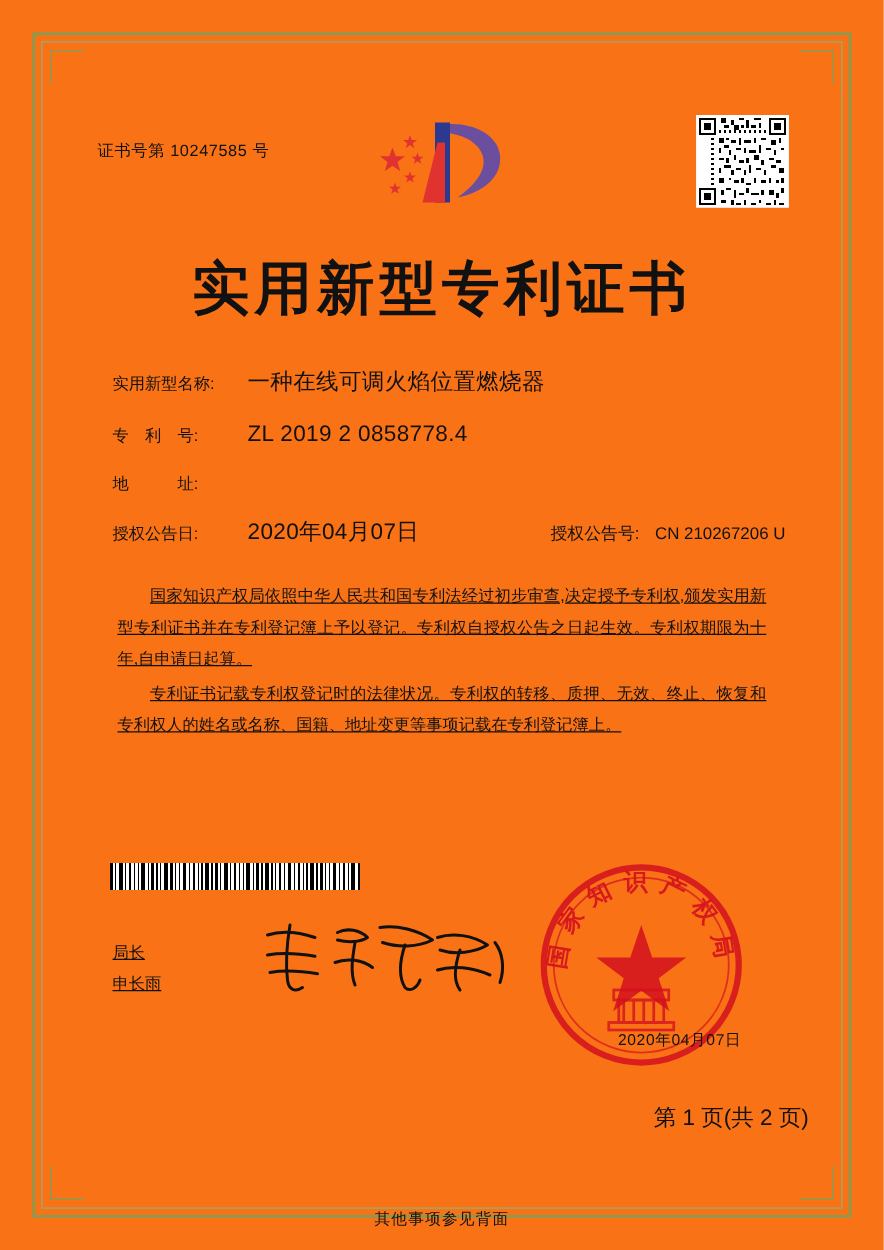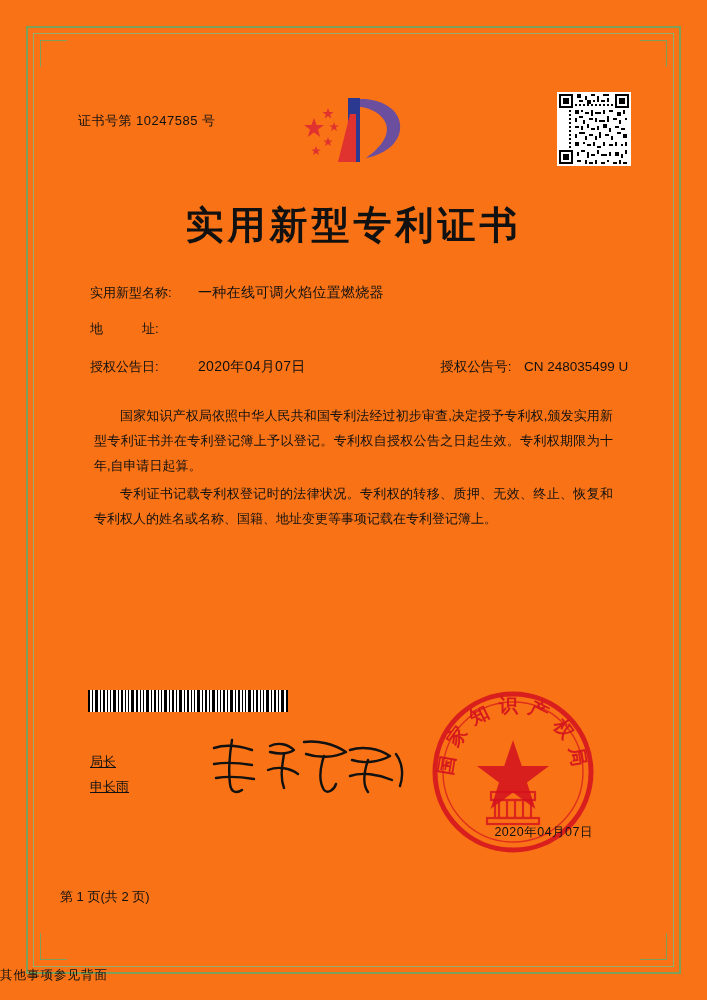--- a/index.html
+++ b/index.html
@@ -90,21 +90,21 @@
     width: 74px;
     height: 74px;
     background: #fff;
   }
   .qr svg { display: block; }
 
   .title {
     text-align: center;
     font-family: "Liberation Serif", serif;
     font-weight: bold;
-    font-size: 38px;
+    font-size: 46px;
     letter-spacing: 4px;
     color: #111;
     margin-top: 30px;
     margin-bottom: 34px;
   }
 
   .fields {
     padding: 0 28px 0 30px;
     font-size: 13.5px;
     line-height: 1.1;
@@ -117,21 +117,21 @@
     white-space: nowrap;
   }
   .field-label {
     flex: 0 0 auto;
     width: 108px;
     letter-spacing: 0px;
     font-size: 13px;
   }
   .field-value {
     flex: 1 1 auto;
-    font-size: 14px;
+    font-size: 18px;
     letter-spacing: 0.3px;
     overflow: hidden;
     text-overflow: ellipsis;
   }
   .field-row.two-col .field-value {
     flex: 0 0 auto;
     width: 230px;
   }
   .field-row.two-col .field-label2 {
     flex: 0 0 auto;
@@ -145,20 +145,21 @@
   .paragraphs {
     padding: 6px 34px 0 34px;
     font-size: 13px;
     line-height: 1.95;
     color: #111;
     text-align: justify;
   }
   .paragraphs p {
     margin: 0 0 2px 0;
     text-indent: 2em;
+    text-decoration: underline;
   }
 
   
   .bottom {
     position: absolute;
     left: 0;
     right: 0;
     bottom: 0;
     height: 280px;
   }
@@ -199,30 +200,30 @@
     font-size: 12.5px;
     color: #111;
     background: rgba(255,255,255,0.0);
     letter-spacing: 0.5px;
   }
   .page-no {
     position: absolute;
     left: 0;
     right: 0;
     bottom: 34px;
-    text-align: left;
-    font-size: 13px;
+    text-align: right;
+    font-size: 18px;
     color: #111;
   }
   .footnote-outside {
     position: absolute;
     left: 0;
     right: 0;
     bottom: 16px;
-    text-align: left;
+    text-align: center;
     font-size: 12.5px;
     color: #111;
     letter-spacing: 1px;
   }
 </style>
 </head>
 <body>
 
 <div class="page">
 
@@ -383,27 +384,31 @@
     </div>
 
     <div class="title">实用新型专利证书</div>
 
     <div class="fields">
       <div class="field-row">
         <div class="field-label">实用新型名称:</div>
         <div class="field-value">一种在线可调火焰位置燃烧器</div>
       </div>
       <div class="field-row">
+        <div class="field-label">专　利　号:</div>
+        <div class="field-value">ZL 2019 2 0858778.4</div>
+      </div>
+      <div class="field-row">
         <div class="field-label">地　　　址:</div>
       </div>
       <div class="field-row two-col">
         <div class="field-label">授权公告日:</div>
         <div class="field-value">2020年04月07日</div>
         <div class="field-label2">授权公告号:</div>
-        <div class="field-value2">CN 248035499 U</div>
+        <div class="field-value2">CN 210267206 U</div>
       </div>
     </div>
 
     <div class="paragraphs">
       <p>国家知识产权局依照中华人民共和国专利法经过初步审查,决定授予专利权,颁发实用新型专利证书并在专利登记簿上予以登记。专利权自授权公告之日起生效。专利权期限为十年,自申请日起算。</p>
       <p>专利证书记载专利权登记时的法律状况。专利权的转移、质押、无效、终止、恢复和专利权人的姓名或名称、国籍、地址变更等事项记载在专利登记簿上。</p>
     </div>
 
     <div class="bottom">
 

